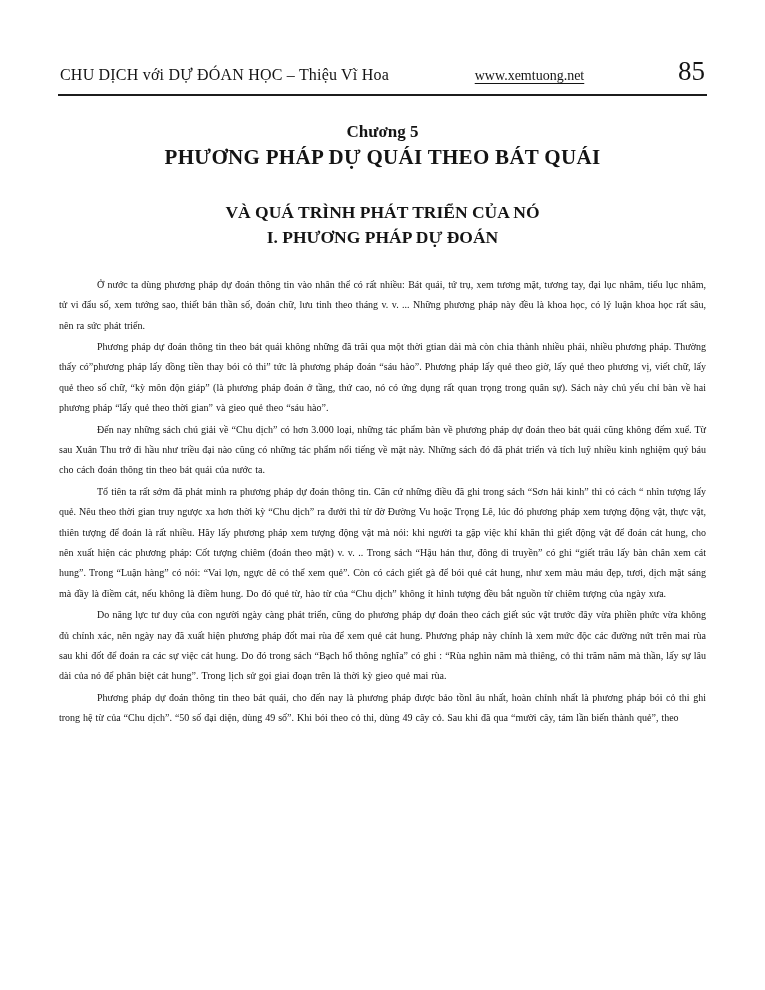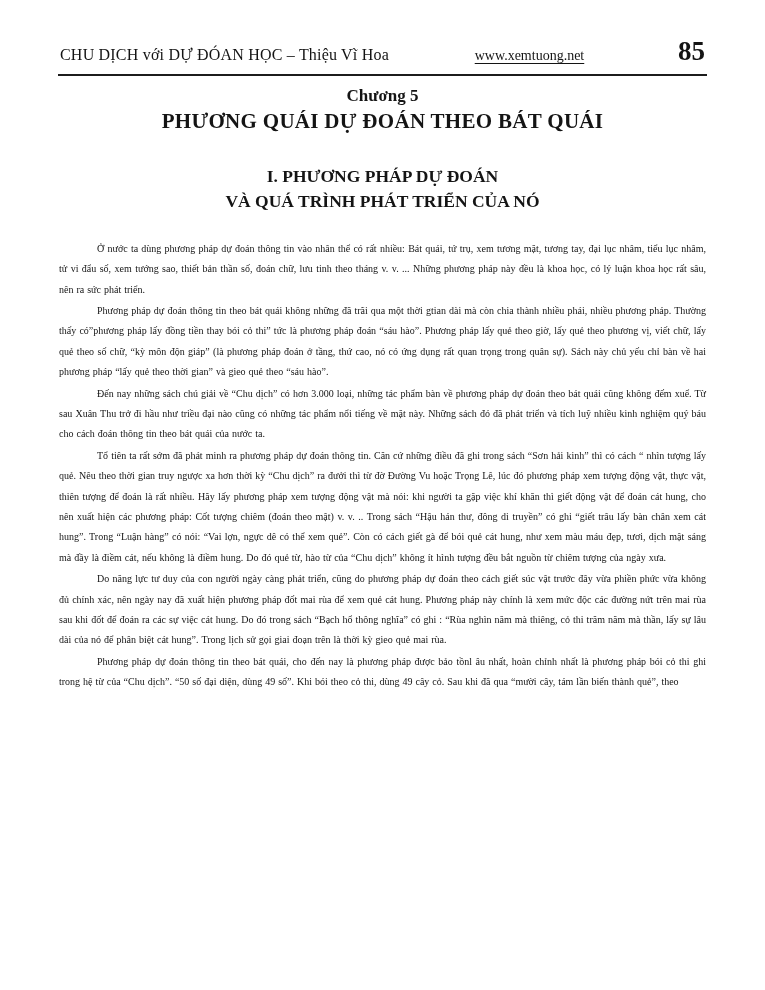--- a/index.html
+++ b/index.html
@@ -18,50 +18,51 @@
     box-sizing: border-box;
     padding: 38px 58px 0 58px;
     overflow: hidden;
   }
   
   .page-header {
     display: flex;
     align-items: baseline;
     justify-content: space-between;
     padding: 0 2px;
+    margin-top: 20px;
   }
   .book-title {
     font-size: 16px;
     letter-spacing: 0.2px;
     white-space: nowrap;
   }
   .site-link {
     font-size: 14px;
     color: #141414;
     text-decoration: underline;
     text-underline-offset: 3px;
     margin-left: 40px;
     margin-right: 48px;
     white-space: nowrap;
     cursor: pointer;
   }
   .page-number {
     font-size: 27px;
-    font-weight: bold;
+    font-weight: normal;
     line-height: 1;
     white-space: nowrap;
   }
   .header-rule {
     border: none;
     border-top: 2px solid #1c1c1c;
     margin: 9px 0 0 0;
   }
   
   .chapter-label {
-    margin-top: 10px;
+    margin-top: 26px;
     text-align: center;
     font-size: 17px;
     font-weight: bold;
   }
   .chapter-title {
     margin-top: 3px;
     text-align: center;
     font-size: 21px;
     font-weight: bold;
     letter-spacing: 0.3px;
@@ -92,25 +93,25 @@
 <div class="page">
 
   <div class="page-header">
     <span class="book-title">CHU DỊCH với DỰ ĐÓAN HỌC – Thiệu Vĩ Hoa</span>
     <span class="site-link">www.xemtuong.net</span>
     <span class="page-number">85</span>
   </div>
   <hr class="header-rule">
 
   <div class="chapter-label">Chương 5</div>
-  <div class="chapter-title">PHƯƠNG QUÁI DỰ ĐOÁN THEO BÁT QUÁI</div>
+  <div class="chapter-title">PHƯƠNG PHÁP DỰ QUÁI THEO BÁT QUÁI</div>
 
   <div class="section-title">
+    <div>VÀ QUÁ TRÌNH PHÁT TRIỂN CỦA NÓ</div>
     <div>I. PHƯƠNG PHÁP DỰ ĐOÁN</div>
-    <div>VÀ QUÁ TRÌNH PHÁT TRIỂN CỦA NÓ</div>
   </div>
 
   <div class="body-text">
     <p>Ở nước ta dùng phương pháp dự đoán thông tin vào nhân thể có rất nhiều: Bát quái, tứ trụ, xem tương mặt, tương tay, đại lục nhâm, tiểu lục nhâm, tử vi đẩu số, xem tướng sao, thiết bản thần số, đoán chữ, lưu tinh theo tháng v. v. ... Những phương pháp này đều là khoa học, có lý luận khoa học rất sâu, nên ra sức phát triển.</p>
     <p>Phương pháp dự đoán thông tin theo bát quái không những đã trãi qua một thời gtian dài mà còn chia thành nhiều phái, nhiều phương pháp. Thường thấy có”phương pháp lấy đồng tiền thay bói cỏ thi” tức là phương pháp đoán “sáu hào”. Phương pháp lấy quẻ theo giờ, lấy quẻ theo phương vị, viết chữ, lấy quẻ theo số chữ, “kỳ môn độn giáp” (là phương pháp đoán ở tầng, thứ cao, nó có ứng dụng rất quan trọng trong quân sự). Sách này chủ yếu chỉ bàn về hai phương pháp “lấy quẻ theo thời gian” và gieo quẻ theo “sáu hào”.</p>
     <p>Đến nay những sách chú giải về “Chu dịch” có hơn 3.000 loại, những tác phẩm bàn về phương pháp dự đoán theo bát quái cũng không đếm xuể. Từ sau Xuân Thu trở đi hầu như triều đại nào cũng có những tác phẩm nổi tiếng về mặt này. Những sách đó đã phát triển và tích luỹ nhiều kinh nghiệm quý báu cho cách đoán thông tin theo bát quái của nước ta.</p>
     <p>Tổ tiên ta rất sớm đã phát minh ra phương pháp dự đoán thông tin. Căn cứ những điều đã ghi trong sách “Sơn hải kinh” thì có cách “ nhìn tượng lấy quẻ. Nêu theo thời gian truy ngược xa hơn thời kỳ “Chu dịch” ra đưởi thì từ đờ Đường Vu hoặc Trọng Lê, lúc đó phương pháp xem tượng động vật, thực vật, thiên tượng để đoán là rất nhiều. Hãy lấy phương pháp xem tượng động vật mà nói: khi người ta gặp việc khí khăn thì giết động vật để đoán cát hung, cho nên xuất hiện các phương pháp: Cốt tượng chiêm (đoán theo mật) v. v. .. Trong sách “Hậu hán thư, đông di truyền” có ghi “giết trâu lấy bàn chân xem cát hung”. Trong “Luận hàng” có nói: “Vai lợn, ngực dê có thể xem quẻ”. Còn có cách giết gà để bói quẻ cát hung, như xem màu máu đẹp, tươi, dịch mật sáng mà đầy là điềm cát, nếu không là điềm hung. Do đó quẻ từ, hào từ của “Chu dịch” không ít hình tượng đều bắt nguồn từ chiêm tượng của ngày xưa.</p>
     <p>Do năng lực tư duy của con người ngày càng phát triển, cũng do phương pháp dự đoán theo cách giết súc vật trước đây vừa phiền phức vừa không đủ chính xác, nên ngày nay đã xuất hiện phương pháp đốt mai rùa để xem quẻ cát hung. Phương pháp này chính là xem mức độc các đường nứt trên mai rùa sau khi đốt để đoán ra các sự việc cát hung. Do đó trong sách “Bạch hổ thông nghĩa” có ghi : “Rùa nghìn năm mà thiêng, cỏ thi trăm năm mà thần, lấy sự lâu dài của nó để phân biệt cát hung”. Trong lịch sử gọi giai đoạn trên là thời kỳ gieo quẻ mai rùa.</p>
     <p>Phương pháp dự đoán thông tin theo bát quái, cho đến nay là phương pháp được bảo tồnl âu nhất, hoàn chỉnh nhất là phương pháp bói cỏ thi ghi trong hệ từ của “Chu dịch”. “50 số đại diện, dùng 49 số”. Khi bói theo cỏ thi, dùng 49 cây cỏ. Sau khi đã qua “mười cây, tám lần biến thành quẻ”, theo</p>
   </div>

